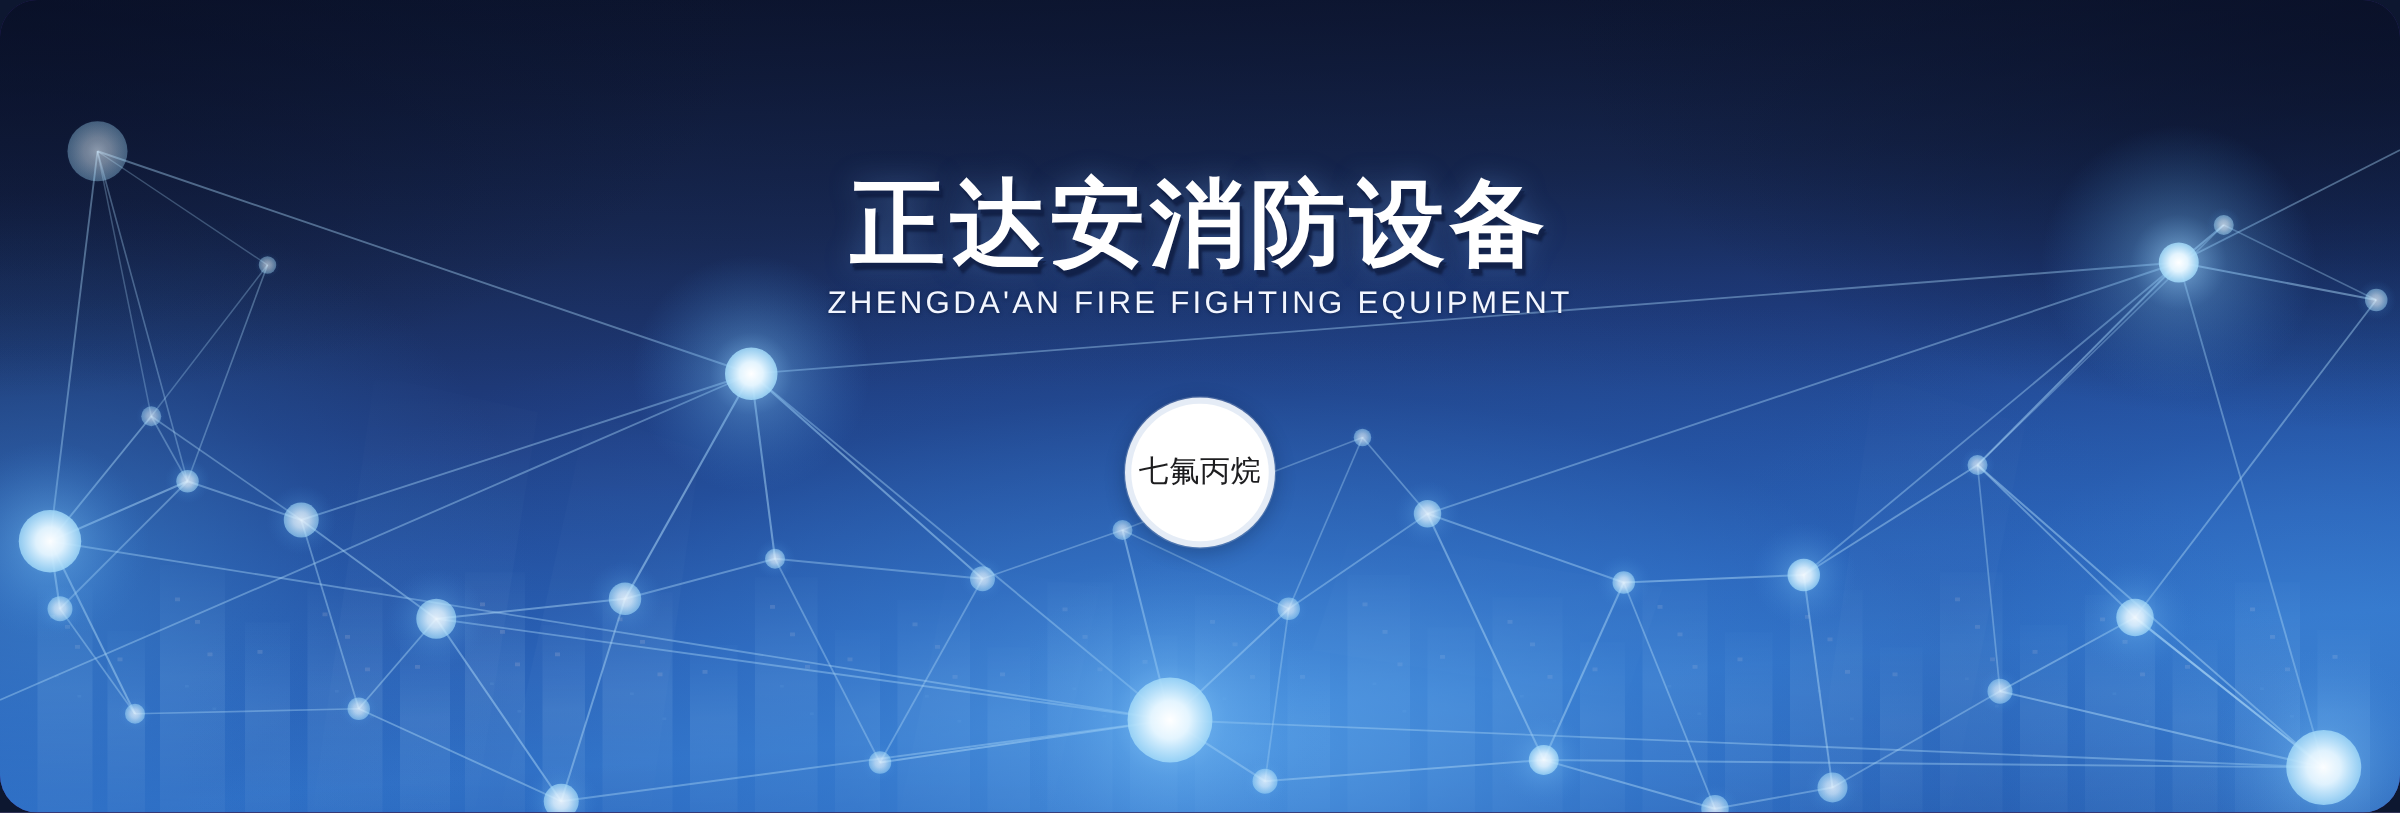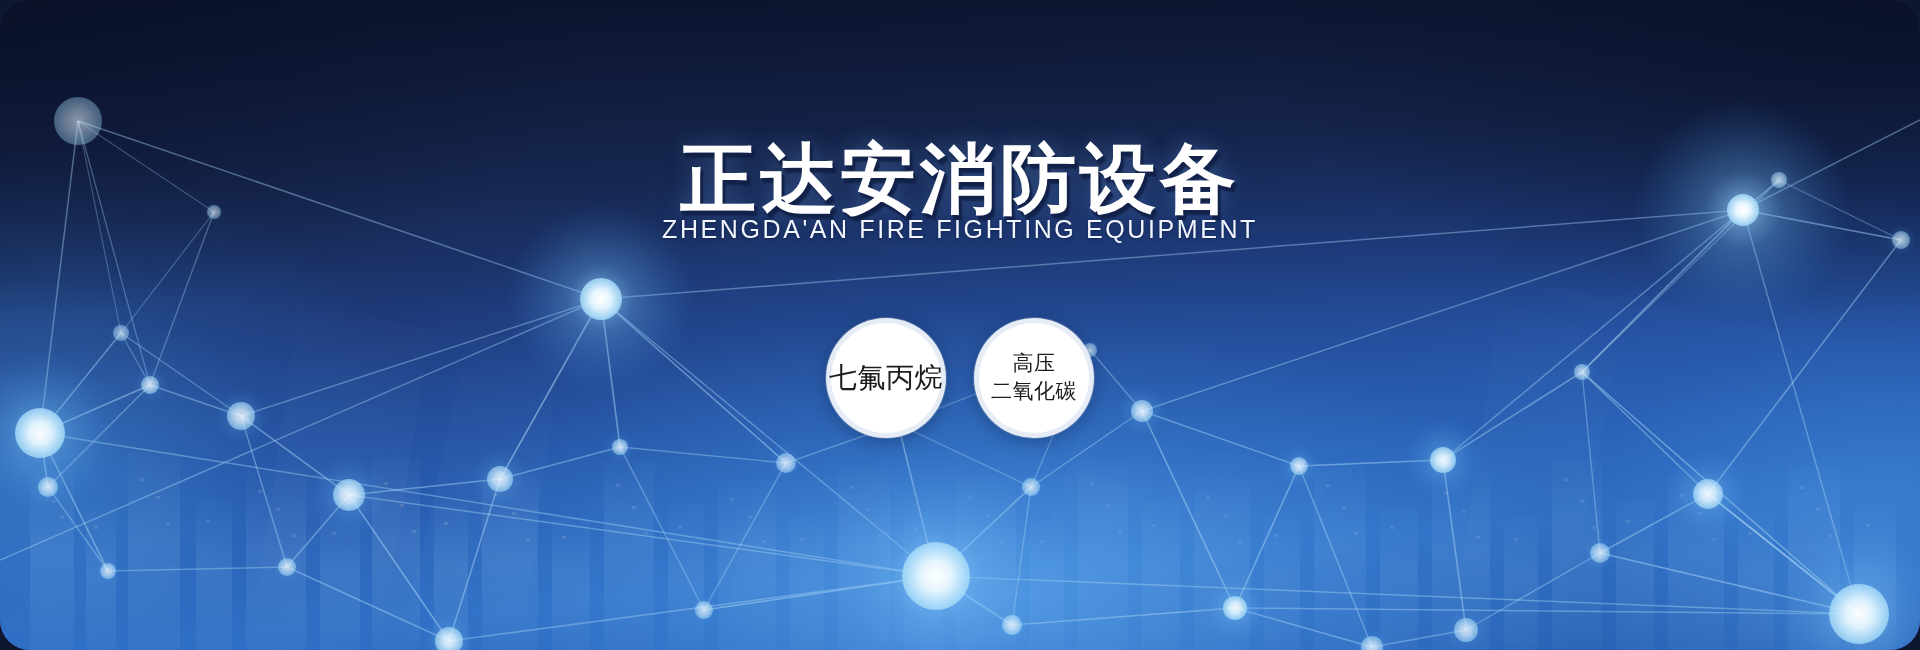--- a/index.html
+++ b/index.html
@@ -129,20 +129,21 @@
     color: #ffffff;
     letter-spacing: 4px;
     line-height: 1;
     text-shadow:
       2px 3px 0 rgba(18,34,74,0.95),
       3px 5px 2px rgba(14,26,60,0.75),
       0 0 22px rgba(120,180,255,0.35);
   }
 
   #sub-title {
+    margin-top: 13px;
     font-family: "Liberation Sans", "DejaVu Sans", sans-serif;
     font-size: 25px;
     font-weight: 400;
     color: #f2f6ff;
     letter-spacing: 2.6px;
     line-height: 1;
     text-shadow: 0 1px 3px rgba(10,22,52,0.55);
   }
 
   
@@ -181,21 +182,21 @@
     line-height: 1.32;
     letter-spacing: 0.5px;
     white-space: nowrap;
   }
   .badge-line.latin {
     font-family: "Liberation Sans", "DejaVu Sans", sans-serif;
     font-size: 23px;
     letter-spacing: 0.5px;
   }
   .badge.single .badge-line {
-    font-size: 28px;
+    font-size: 24px;
   }
 </style>
 </head>
 <body>
 
 <div id="banner">
 
   <div class="layer" id="bg-base"></div>
 
   <div class="layer" id="bg-city">
@@ -542,20 +543,16 @@
 
     <div id="title-block">
       <div id="main-title">正达安消防设备</div>
       <div id="sub-title">ZHENGDA'AN FIRE FIGHTING EQUIPMENT</div>
     </div>
 
     <div id="badges">
         <div class="badge single">
           <div class="badge-line">七氟丙烷</div>
         </div>
-        <div class="badge">
-          <div class="badge-line">高压</div>
-          <div class="badge-line">二氧化碳</div>
-        </div>
       </div>
 
   </div>
 </div>
 
 </body></html>

